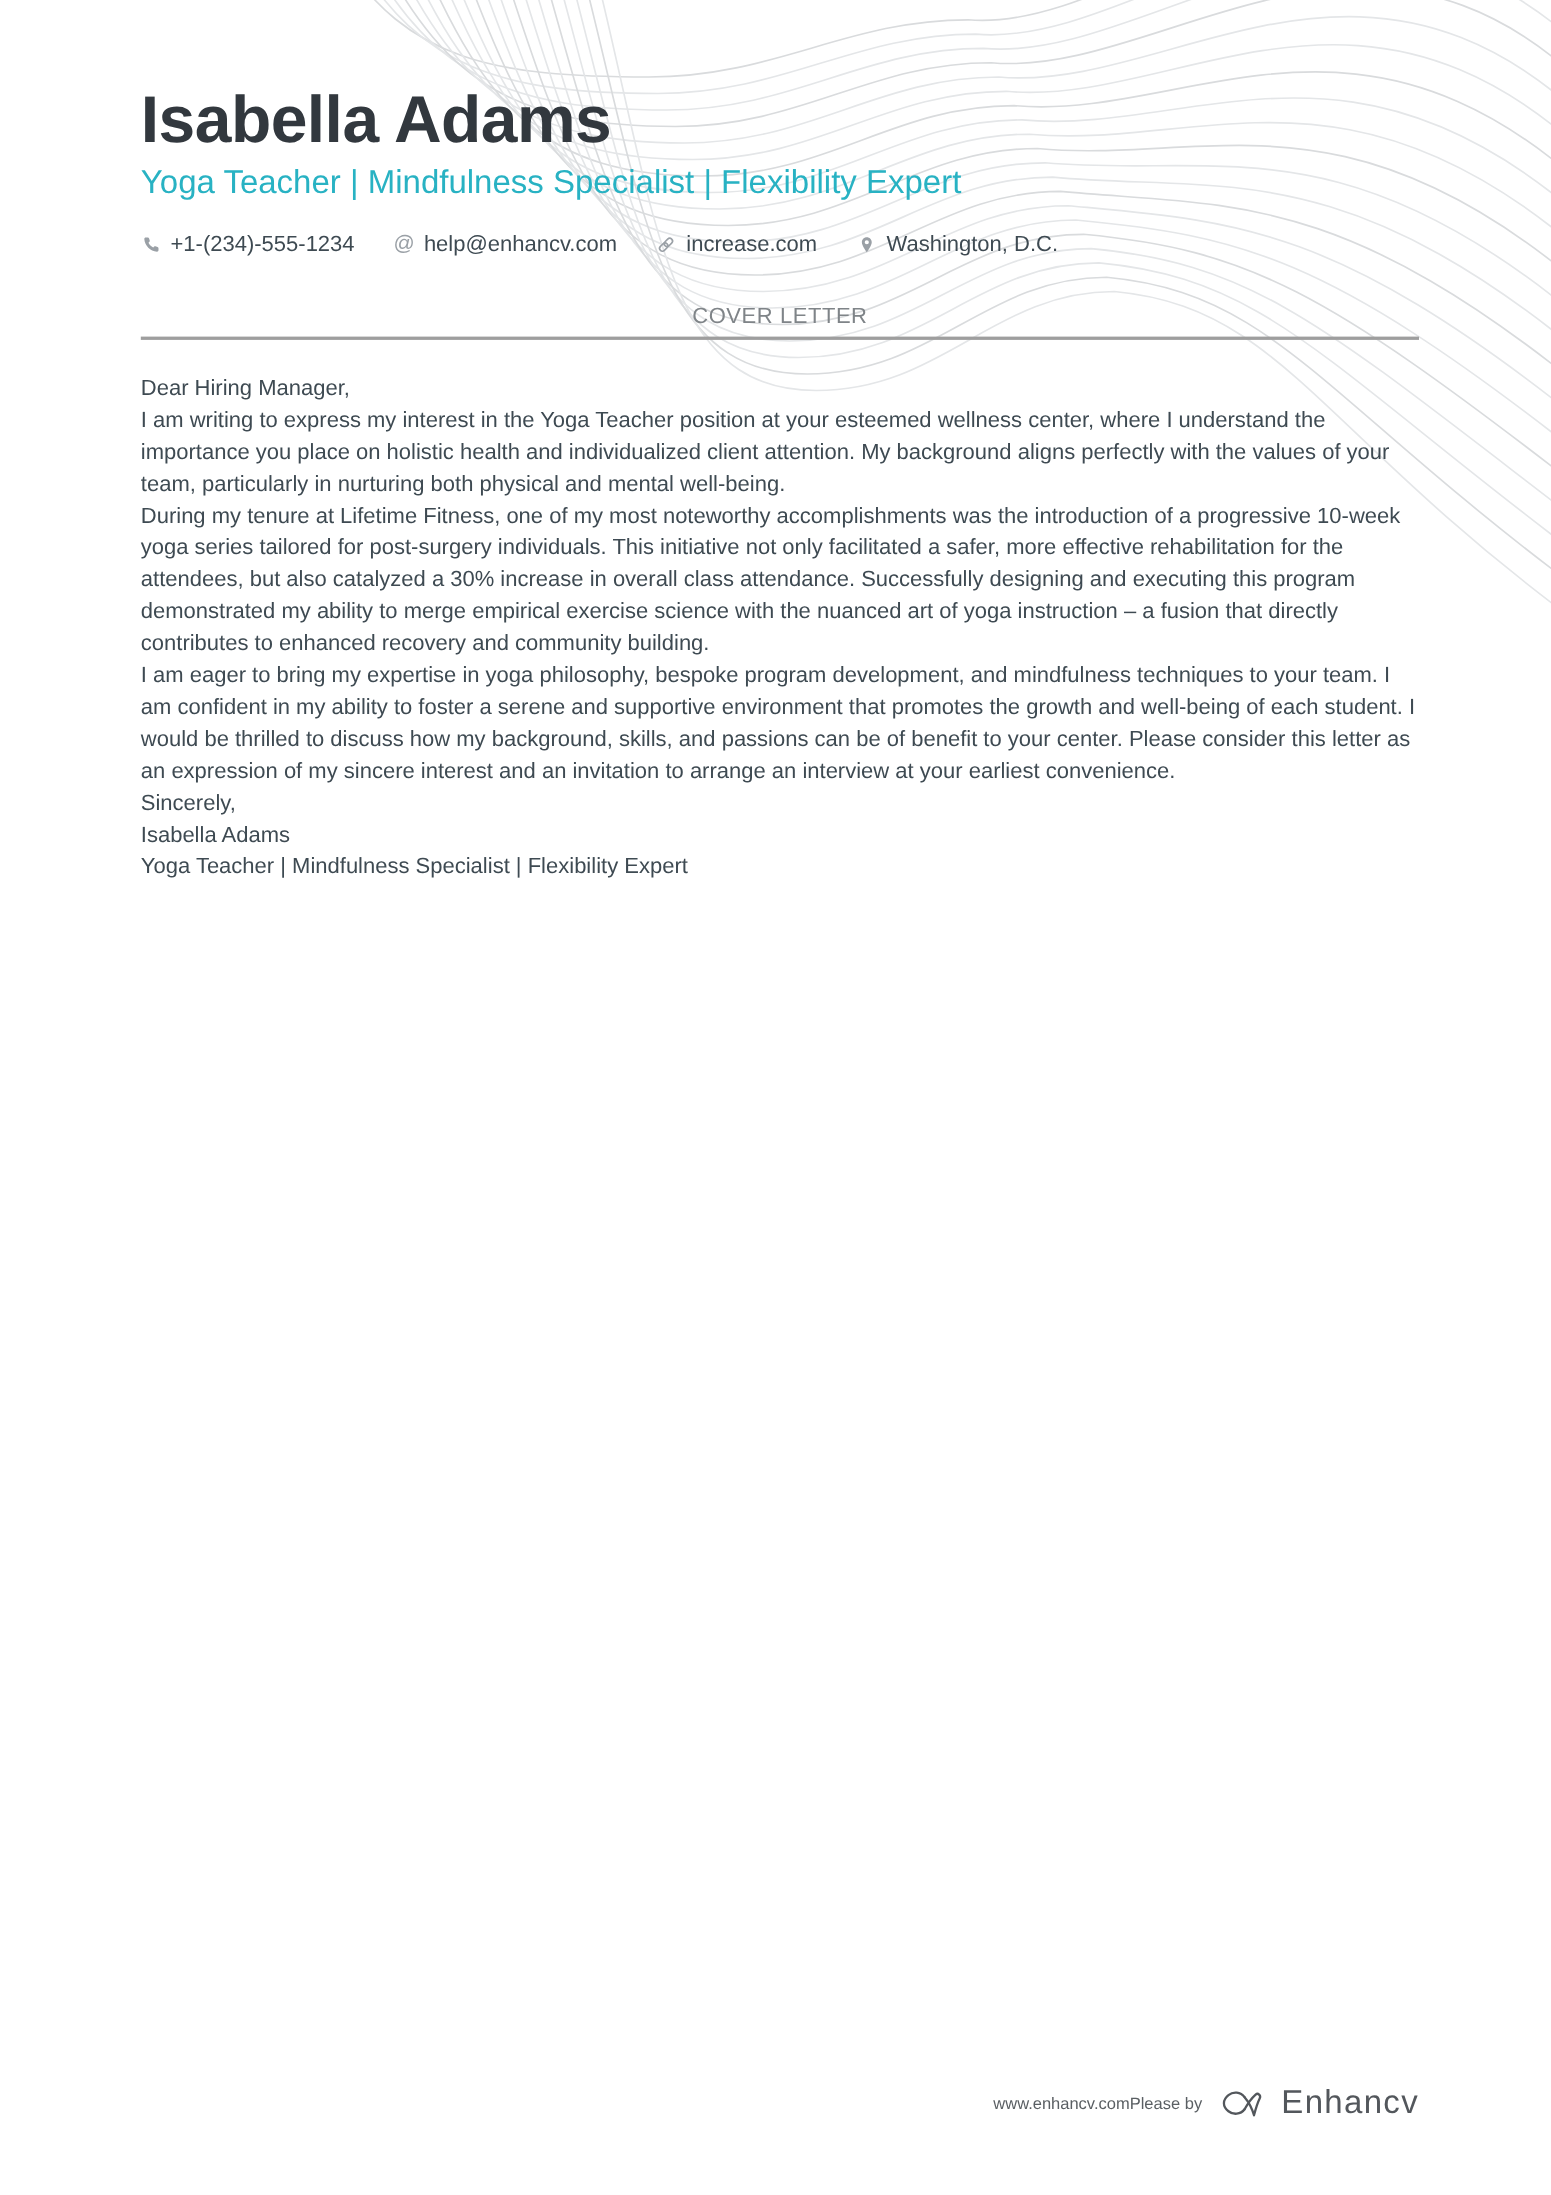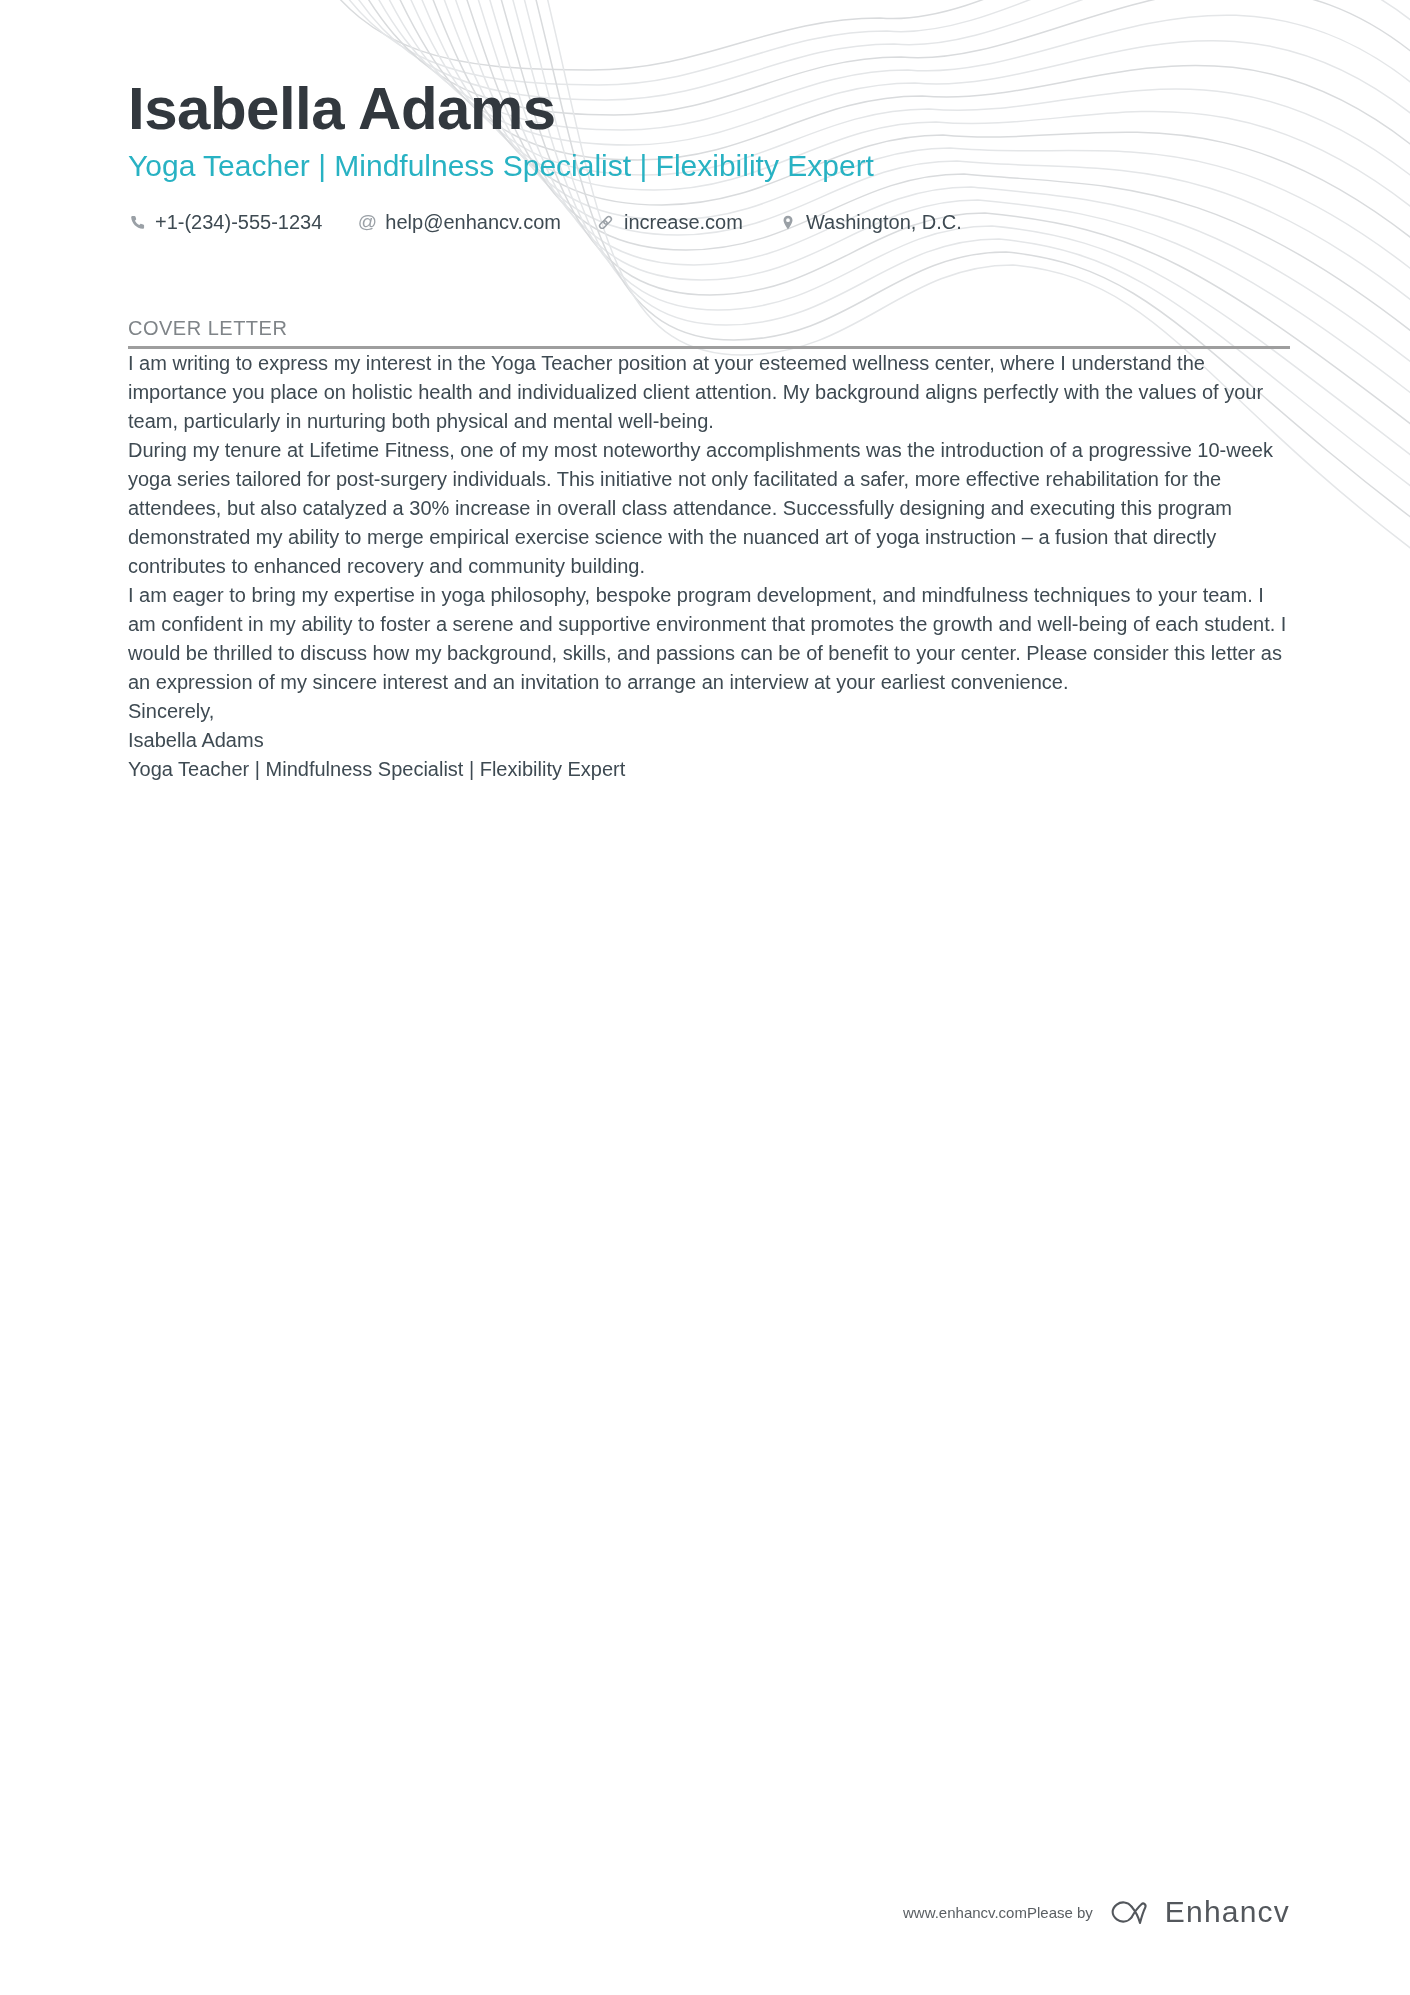--- a/index.html
+++ b/index.html
@@ -38,22 +38,22 @@
   .contacts{
     margin-top:26px;display:flex;gap:36px;
     font-size:20px;line-height:24px;color:var(--ink);
   }
   .contact{display:flex;align-items:center;gap:9px;}
   .contact .ico{display:inline-flex;align-items:center;justify-content:center;width:18px;height:18px;flex:none;}
   .contact .ico svg{display:block;}
   .at-glyph{font-size:19px;color:var(--icon);line-height:18px;}
 
   .section-label{
-    margin-top:82px;font-size:20px;line-height:24px;
-    color:var(--muted);letter-spacing:0.5px;
+    margin-top:42px;font-size:20px;line-height:24px;
+    color:var(--muted);letter-spacing:0.5px;text-align:center;
   }
   .section-rule{
     margin-top:6px;height:3px;border:none;background:var(--rule);width:100%;
   }
 
   .letter p{font-size:20px;line-height:29px;color:var(--ink);}
   .letter p.salutation{margin-top:30px;}
 
   footer{
     position:absolute;left:120px;right:120px;bottom:66px;z-index:1;
@@ -131,20 +131,21 @@
         </span>
         <span>Washington, D.C.</span>
       </div>
     </div>
   </header>
 
   <section class="letter">
     <div class="section-label">COVER LETTER</div>
     <hr class="section-rule">
 
+    <p class="salutation">Dear Hiring Manager,</p>
     <p>I am writing to express my interest in the Yoga Teacher position at your esteemed wellness center, where I understand the importance you place on holistic health and individualized client attention. My background aligns perfectly with the values of your team, particularly in nurturing both physical and mental well-being.</p>
     <p>During my tenure at Lifetime Fitness, one of my most noteworthy accomplishments was the introduction of a progressive 10-week yoga series tailored for post-surgery individuals. This initiative not only facilitated a safer, more effective rehabilitation for the attendees, but also catalyzed a 30% increase in overall class attendance. Successfully designing and executing this program demonstrated my ability to merge empirical exercise science with the nuanced art of yoga instruction – a fusion that directly contributes to enhanced recovery and community building.</p>
     <p>I am eager to bring my expertise in yoga philosophy, bespoke program development, and mindfulness techniques to your team. I am confident in my ability to foster a serene and supportive environment that promotes the growth and well-being of each student. I would be thrilled to discuss how my background, skills, and passions can be of benefit to your center. Please consider this letter as an expression of my sincere interest and an invitation to arrange an interview at your earliest convenience.</p>
     <p>Sincerely,</p>
     <p>Isabella Adams</p>
     <p>Yoga Teacher | Mindfulness Specialist | Flexibility Expert</p>
   </section>
 
 </div>
 

